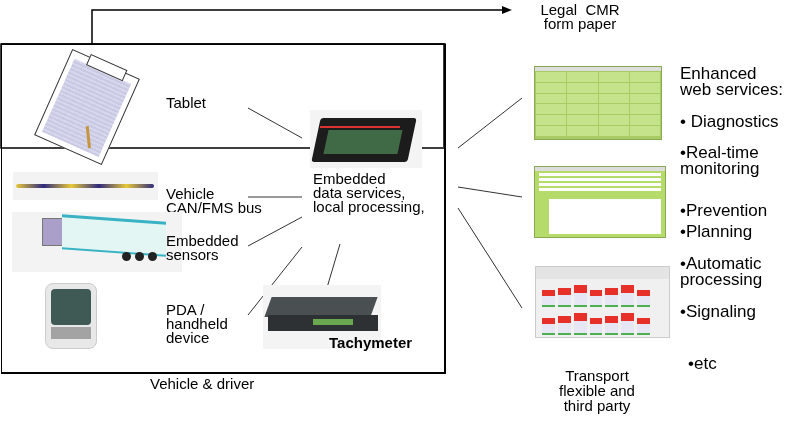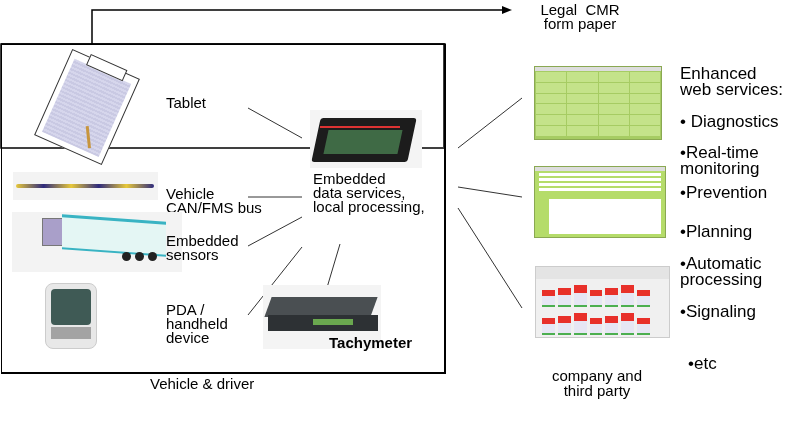--- a/index.html
+++ b/index.html
@@ -164,33 +164,34 @@
   <div>Enhanced</div>
   <div>web services:</div>
 </div>
 <div class="abs bullet" style="left:680px; top:114px;">
   <div>• Diagnostics</div>
 </div>
 <div class="abs bullet" style="left:680px; top:145px;">
   <div>•Real-time</div>
   <div>monitoring</div>
 </div>
-<div class="abs bullet" style="left:680px; top:185px;text-align:right;">
+<div class="abs bullet" style="left:680px; top:203px;text-align:right;">
   <div>•Prevention</div>
 </div>
 <div class="abs bullet" style="left:680px; top:224px;">
   <div>•Planning</div>
 </div>
 <div class="abs bullet" style="left:680px; top:256px;">
   <div>•Automatic</div>
   <div>processing</div>
 </div>
 <div class="abs bullet" style="left:680px; top:304px;">
   <div>•Signaling</div>
 </div>
 <div class="abs bullet" style="left:680px; top:356px;margin-left:8px;">
   <div>•etc</div>
 </div>
 
 <div class="abs bold center" style="left:527px; top:368px; width:140px; font-size:15px; line-height:15px;">
-  <div>company and</div>
+  <div>Transport</div>
+  <div>flexible and</div>
   <div>third party</div>
 </div>
 
 </body></html>

